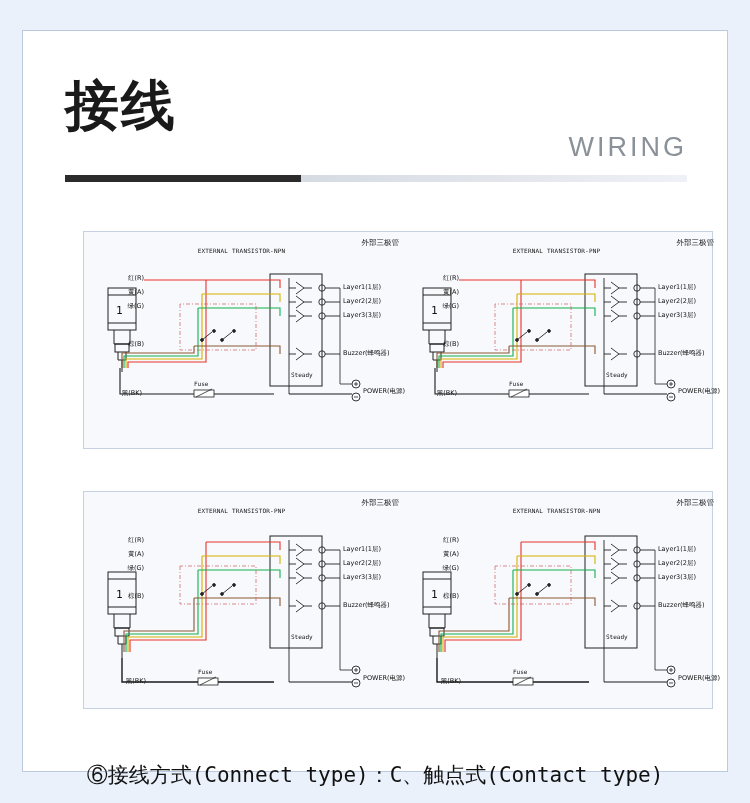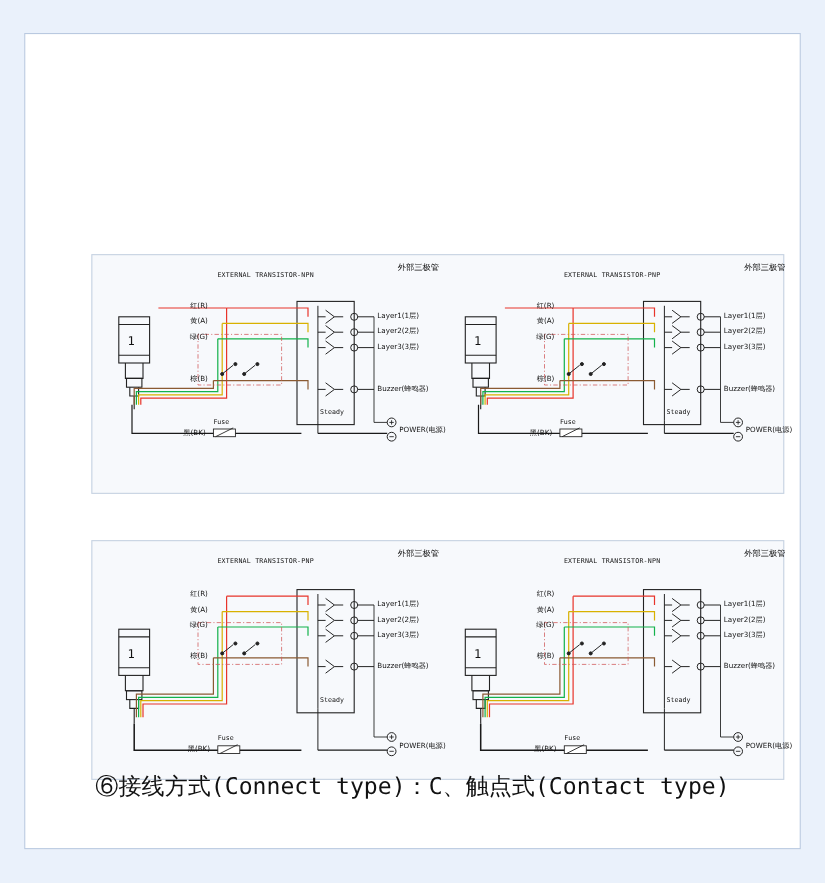--- a/index.html
+++ b/index.html
@@ -104,39 +104,44 @@
     position: absolute;
     font-size: 6.5px;
     font-family: "DejaVu Sans", sans-serif;
     color: #111;
     white-space: nowrap;
   }
   .lbl.mono {
     font-family: "DejaVu Sans Mono", monospace;
     font-size: 6px;
   }
-  .lbl.right { transform: translateX(-100%); margin-left: 45px; }
+  .lbl.right { transform: translateX(-100%); }
 
   .caption {
     position: absolute;
     left: 50%;
     transform: translateX(-50%);
-    top: 670px;
+    top: 730px;
     font-size: 21px;
     font-family: "DejaVu Sans Mono", monospace;
     color: #111;
     white-space: nowrap;
   }
   svg { display: block; }
 </style>
 </head>
 <body>
 
 <div class="page">
 
+  <div class="header">
+    <div class="title-cn">接线</div>
+    <div class="title-en">WIRING</div>
+    <div class="rule"></div>
+  </div>
 
   <div class="panel" id="panel-top">
 
     <div class="diagram left">
       <div class="dg-title" style="top:6px;">
         <span class="cn">外部三极管</span>
         <span class="en">EXTERNAL TRANSISTOR-NPN</span>
       </div>
 
       <svg width="315" height="218" viewBox="0 0 315 218">

